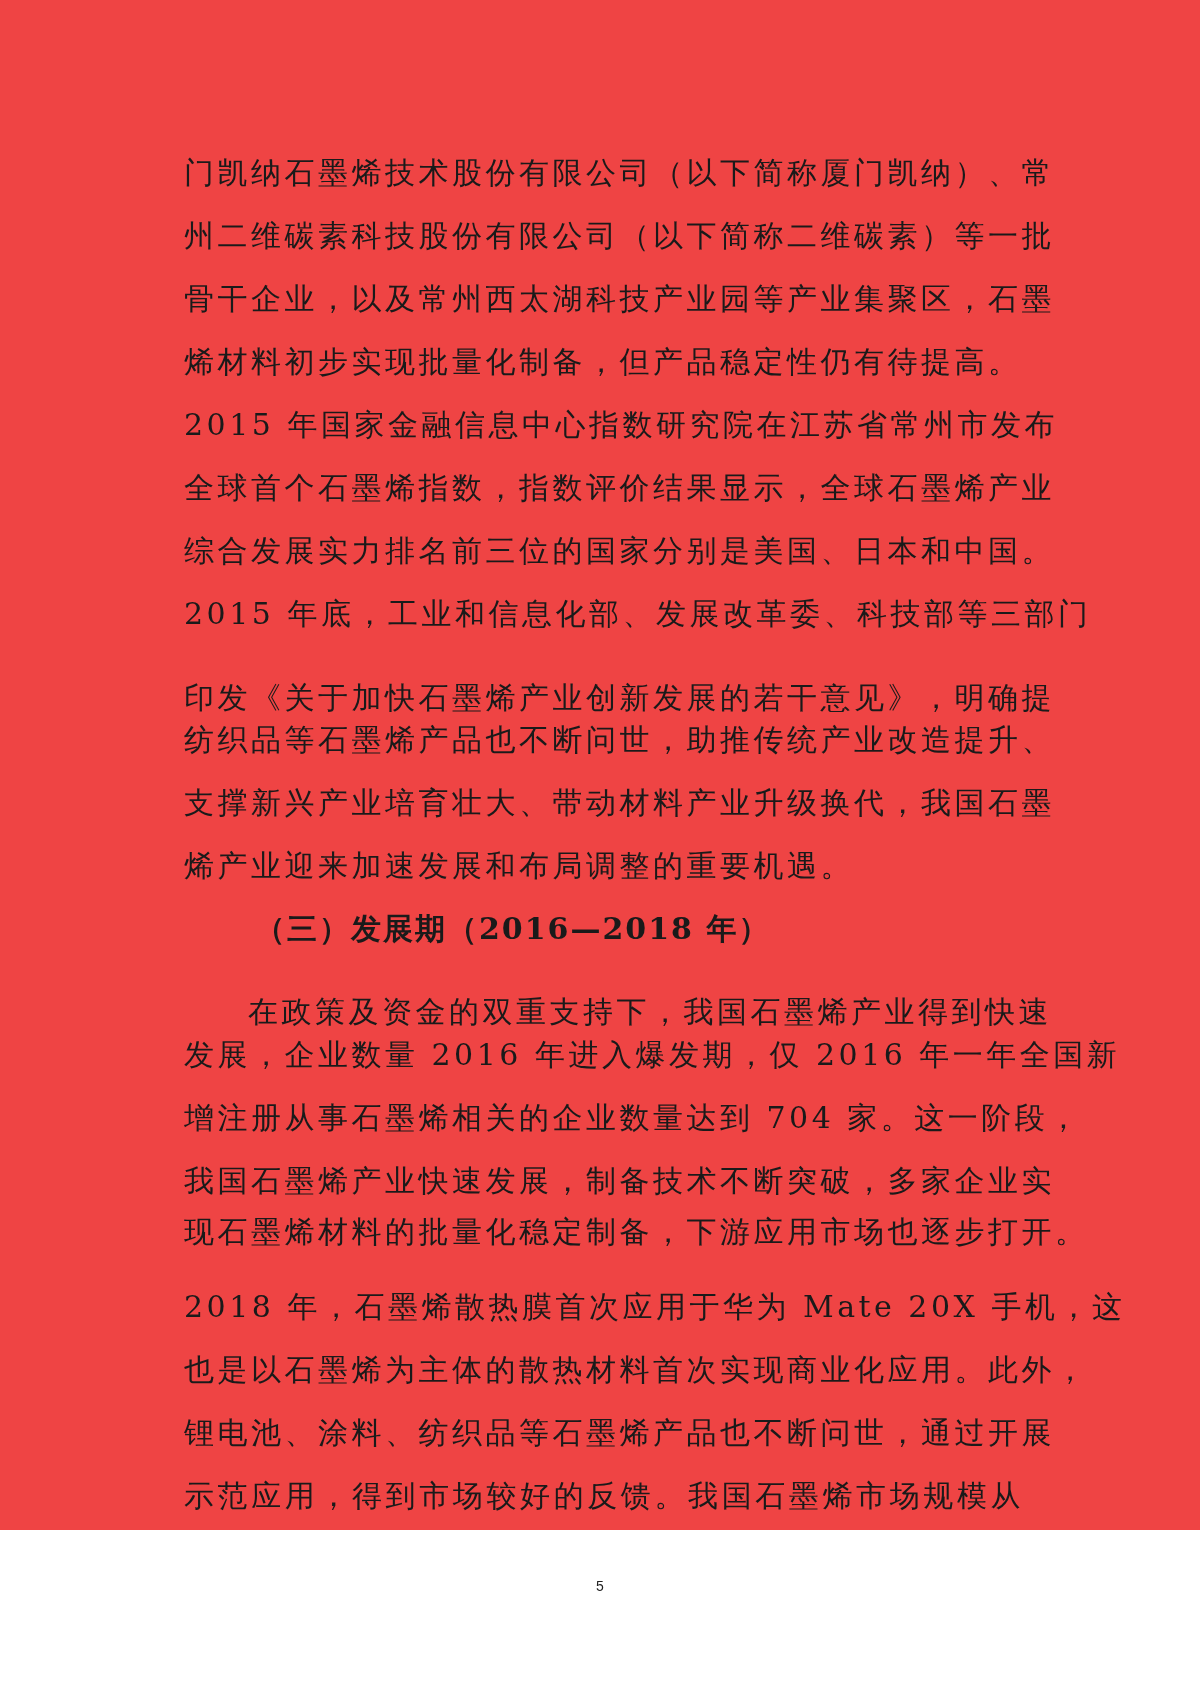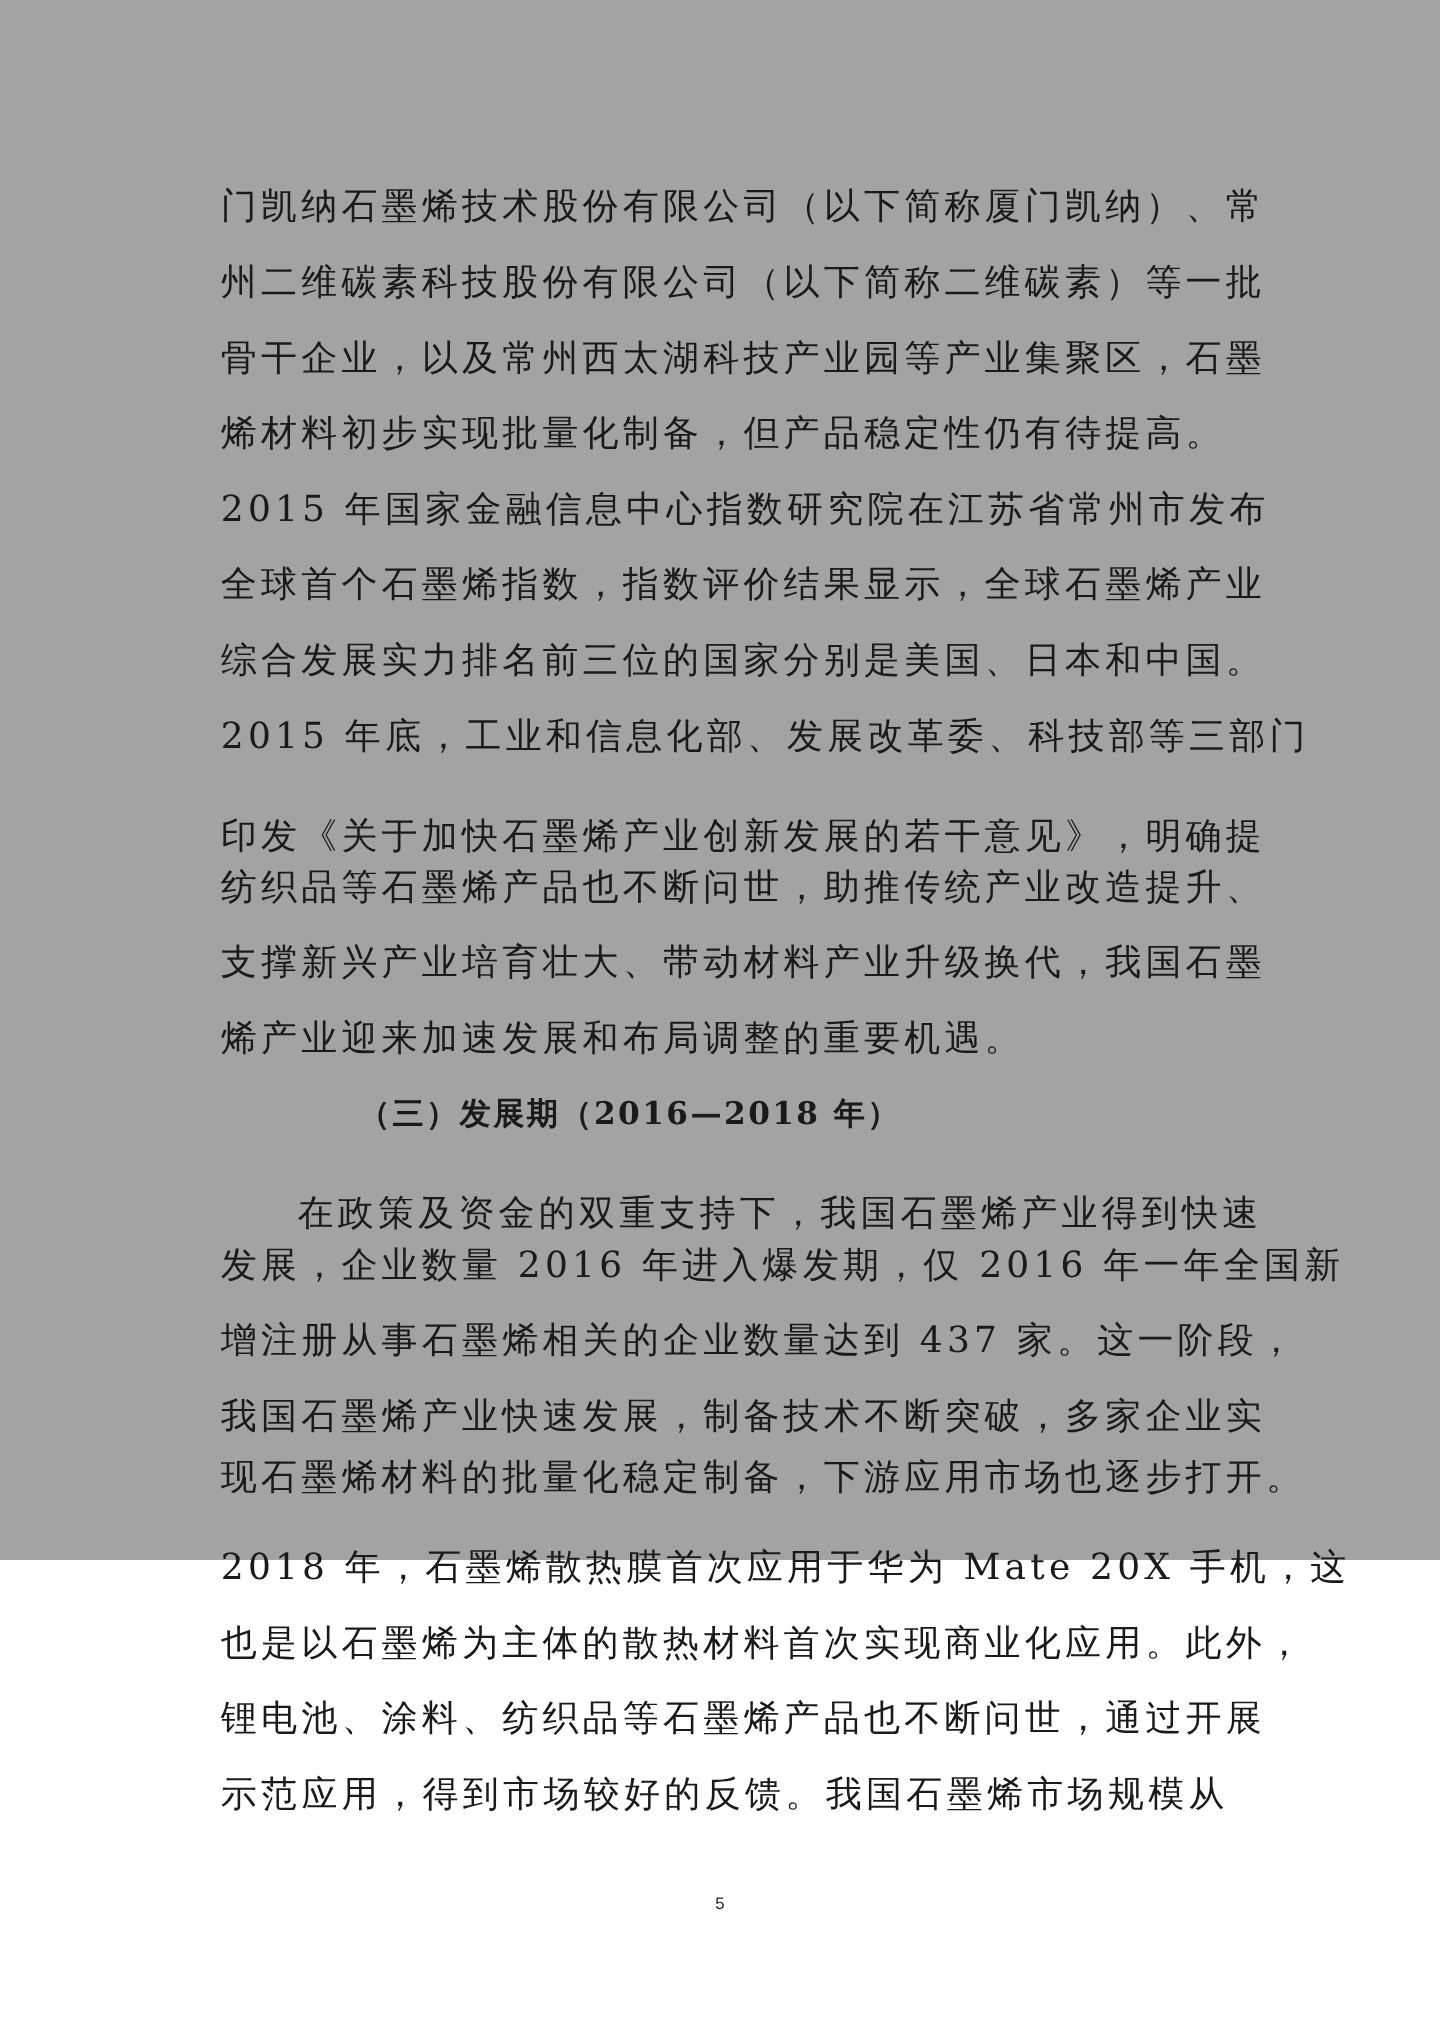--- a/index.html
+++ b/index.html
@@ -1,24 +1,24 @@
 <!DOCTYPE html>
 <html><head>
 <meta charset="utf-8">
 <style>
   html, body { margin: 0; padding: 0; background: #ffffff; }
   body { width: 1200px; height: 1698px; position: relative; overflow: hidden;
          font-family: "DejaVu Serif", "Liberation Serif", serif; color: #1a1a1a; }
-  .page { position: absolute; left: 0; top: 0; width: 1200px; height: 1300px; background: #a3a3a3; }
+  .page { position: absolute; left: 0; top: 0; width: 1200px; height: 1530px; background: #ef4444; }
   .line { position: absolute; left: 184px; width: 840px; font-size: 30px; line-height: 40px;
           white-space: nowrap; letter-spacing: 3.5px; text-align: justify; text-align-last: justify; }
   .line.last { text-align-last: left; }
   .line.indent { left: 248px; width: 776px; margin-top: 20px; }
-  .heading { position: absolute; left: 255px; font-size: 26px; line-height: 40px; font-weight: bold;
-             white-space: nowrap; letter-spacing: 2px; margin-left: 44px; }
+  .heading { position: absolute; left: 255px; font-size: 30px; line-height: 40px; font-weight: bold;
+             white-space: nowrap; letter-spacing: 2px; }
   .page-number { position: absolute; left: 0; width: 1200px; top: 1578px; text-align: center;
                  font-size: 14px; font-family: "Liberation Sans", sans-serif; color: #222; }
   .watermark { position: absolute; right: 0; top: 1678px; width: 500px; height: 14px;
                color: #f0f0f0; font-size: 11px; font-family: "Liberation Sans", sans-serif;
                white-space: nowrap; overflow: hidden; }
 </style>
 </head>
 <body>
 
 <div class="page">
@@ -35,21 +35,21 @@
     <div class="line" style="top:720px">纺织品等石墨烯产品也不断问世，助推传统产业改造提升、</div>
     <div class="line" style="top:783px">支撑新兴产业培育壮大、带动材料产业升级换代，我国石墨</div>
     <div class="line last" style="top:846px">烯产业迎来加速发展和布局调整的重要机遇。</div>
   </div>
 
   <div class="heading" style="top:909px">（三）发展期（2016—2018 年）</div>
 
   <div>
     <div class="line indent" style="top:972px">在政策及资金的双重支持下，我国石墨烯产业得到快速</div>
     <div class="line" style="top:1035px">发展，企业数量 2016 年进入爆发期，仅 2016 年一年全国新</div>
-    <div class="line" style="top:1098px">增注册从事石墨烯相关的企业数量达到 437 家。这一阶段，</div>
+    <div class="line" style="top:1098px">增注册从事石墨烯相关的企业数量达到 704 家。这一阶段，</div>
     <div class="line" style="top:1161px">我国石墨烯产业快速发展，制备技术不断突破，多家企业实</div>
     <div class="line" style="top:1212px">现石墨烯材料的批量化稳定制备，下游应用市场也逐步打开。</div>
     <div class="line" style="top:1287px">2018 年，石墨烯散热膜首次应用于华为 Mate 20X 手机，这</div>
     <div class="line" style="top:1350px">也是以石墨烯为主体的散热材料首次实现商业化应用。此外，</div>
     <div class="line" style="top:1413px">锂电池、涂料、纺织品等石墨烯产品也不断问世，通过开展</div>
     <div class="line" style="top:1476px">示范应用，得到市场较好的反馈。我国石墨烯市场规模从</div>
   </div>
 
   <div class="page-number">5</div>
   <div class="watermark"></div>

